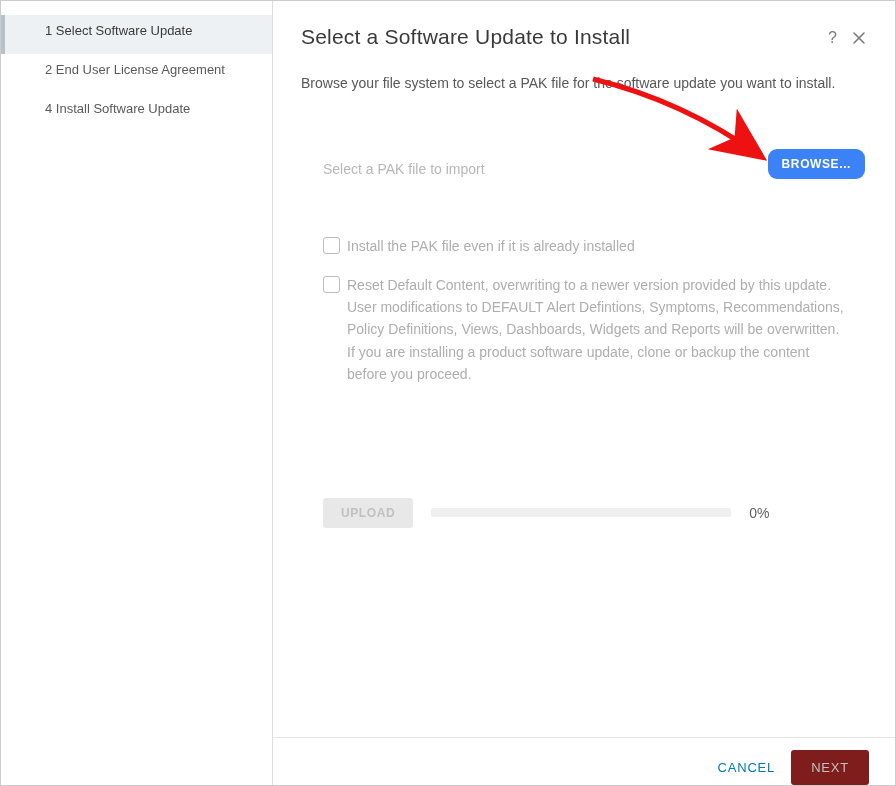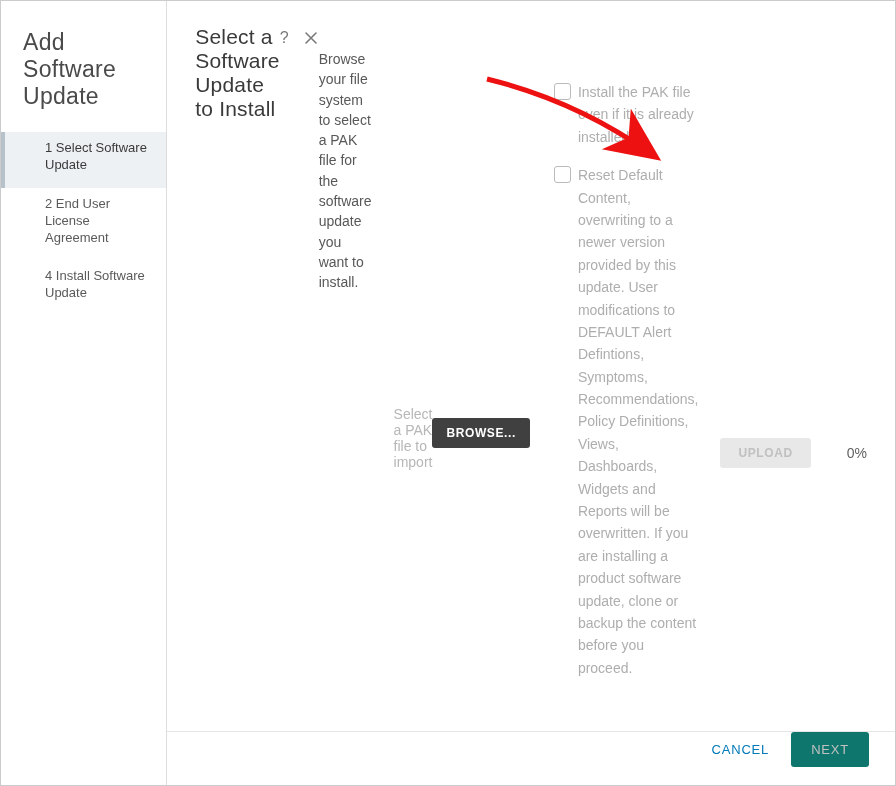--- a/index.html
+++ b/index.html
@@ -47,21 +47,21 @@
   .step.active {
     background: #eef1f3;
     border-left: 4px solid #b6c1c9;
     color: #3a3a3a;
   }
 
   
   .main {
     flex: 1;
     display: flex;
-    flex-direction: row;
+    flex-direction: column;
     padding: 24px 28px 0 28px;
     position: relative;
   }
   .main-header {
     display: flex;
     align-items: flex-start;
     justify-content: space-between;
   }
   .main-title {
     font-size: 21px;
@@ -96,28 +96,28 @@
     justify-content: space-between;
     padding: 0 2px 0 22px;
     margin-top: 56px;
   }
   .file-placeholder {
     font-size: 14px;
     color: #b7b7b7;
     margin-top: 9px;
   }
   .browse-btn {
-    background: #404040;
+    background: #3b82f6;
     color: #fff;
     border: none;
     font-size: 12px;
     letter-spacing: 0.6px;
     font-weight: 600;
     padding: 8px 14px;
-    border-radius: 3px;
+    border-radius: 9px;
     cursor: pointer;
   }
 
   .options {
     margin-top: 56px;
     padding-left: 22px;
   }
   .opt-row {
     display: flex;
     align-items: flex-start;
@@ -167,40 +167,40 @@
   }
   .progress-text {
     font-size: 14px;
     color: #606060;
   }
 
   
   .footer {
     position: absolute;
     bottom: 0; left: 0; right: 0;
-    height: 54px;
+    height: 48px;
     border-top: 1px solid #e5e5e5;
     display: flex;
-    align-items: flex-start;
+    align-items: flex-end;
     justify-content: flex-end;
-    gap: 14px;
+    gap: 8px;
     padding-right: 26px;
   }
   .cancel-btn {
     background: none;
     border: none;
     color: #0079b8;
     font-size: 13px;
     letter-spacing: 0.8px;
     font-weight: 500;
     cursor: pointer;
     padding: 10px 8px;
   }
   .next-btn {
-    background: #0f766e;
+    background: #7f1d1d;
     color: #c0c0c0;
     border: none;
     font-size: 13px;
     letter-spacing: 0.8px;
     font-weight: 500;
     padding: 10px 20px;
     border-radius: 3px;
     cursor: default;
   }
 
@@ -209,21 +209,20 @@
     position: absolute;
     pointer-events: none;
   }
 </style>
 </head>
 <body>
 
 <div class="dialog">
 
   <div class="sidebar">
-    <div class="sidebar-title">Add Software Update</div>
     <div class="steps">
       <div class="step active">
         <span>1</span>
         <span> </span>
         <span>Select Software Update</span>
       </div>
       <div class="step">
         <span>2</span>
         <span> </span>
         <span>End User License Agreement</span>

